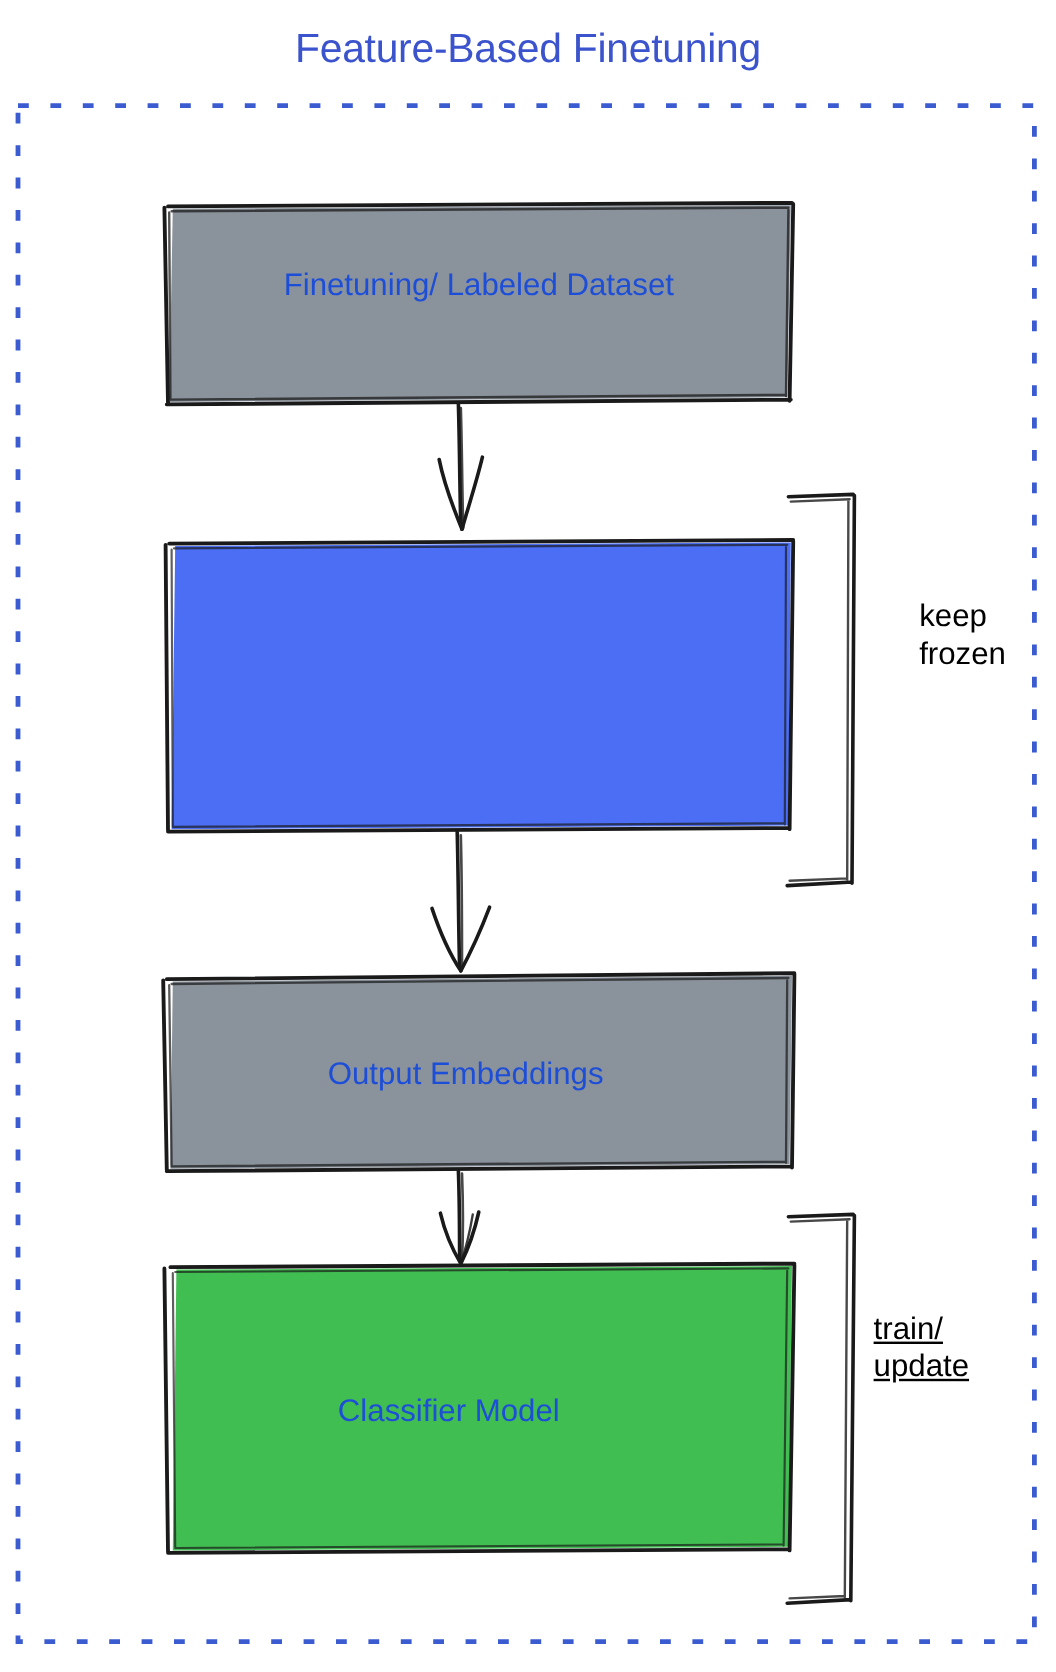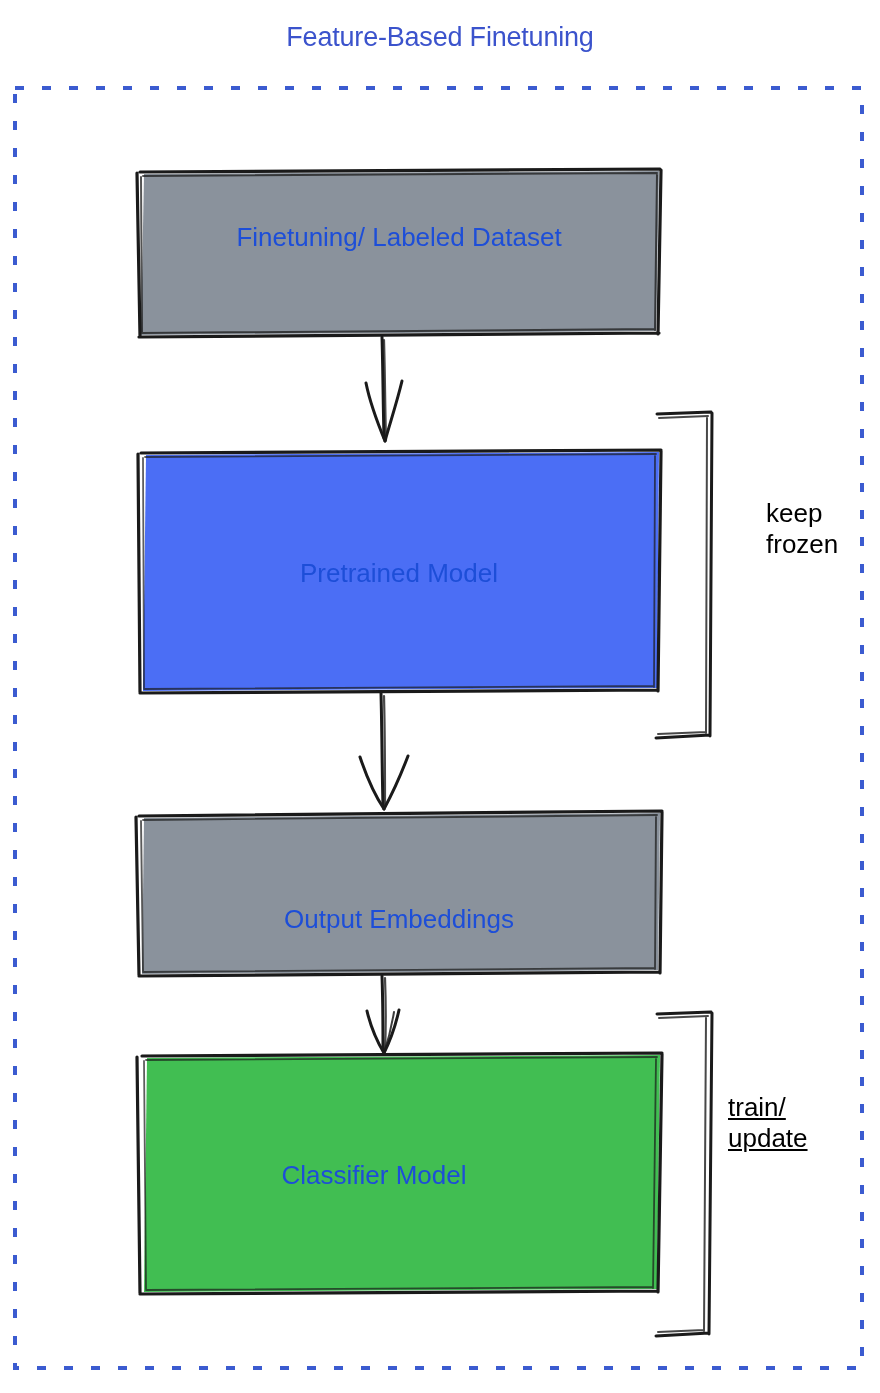--- a/index.html
+++ b/index.html
@@ -18,21 +18,21 @@
     background: #ffffff;
     overflow: hidden;
   }
   #diagram-title {
     position: absolute;
     left: 0;
     top: 22px;
     width: 880px;
     text-align: center;
     font-family: "Liberation Sans", sans-serif;
-    font-size: 27px;
+    font-size: 34px;
     font-weight: 400;
     color: #3b53cc;
     letter-spacing: -0.2px;
     white-space: nowrap;
   }
   .svg-layer {
     position: absolute;
     left: 0;
     top: 0;
     width: 880px;
@@ -128,23 +128,22 @@
     </g>
 
     <g>
       <path d="M657,1014 L711,1012 M712,1013 L709,1334 M709,1333 L656,1336" fill="none" stroke="#1a1a1a" stroke-width="3" stroke-linecap="round"></path>
       <path d="M659,1018 L708,1016 M706,1017 L704,1331 M704,1330 L658,1332" fill="none" stroke="#1a1a1a" stroke-width="2" stroke-linecap="round" opacity="0.8"></path>
     </g>
   </svg>
 
   <div class="node-label" style="left:138px; top:222px; width:522px;">Finetuning/ Labeled Dataset</div>
 
-  <div class="node-label" style="left:138px; top:558px; width:522px;">Pretrained Model</div>
 
-  <div class="node-label" style="left:138px; top:879px; width:522px;margin-top:25px;">Output Embeddings</div>
+  <div class="node-label" style="left:127px; top:879px; width:522px;">Output Embeddings</div>
 
   <div class="node-label" style="left:138px; top:1160px; width:472px;">Classifier Model</div>
 
   <div class="side-label" style="left:738px; top:498px;">keep
 frozen</div>
 
   <div class="side-label" style="left:700px; top:1092px;text-decoration:underline;">train/
 update</div>
 
   <div class="hit" style="left:138px; top:170px; width:522px; height:166px;"></div>

